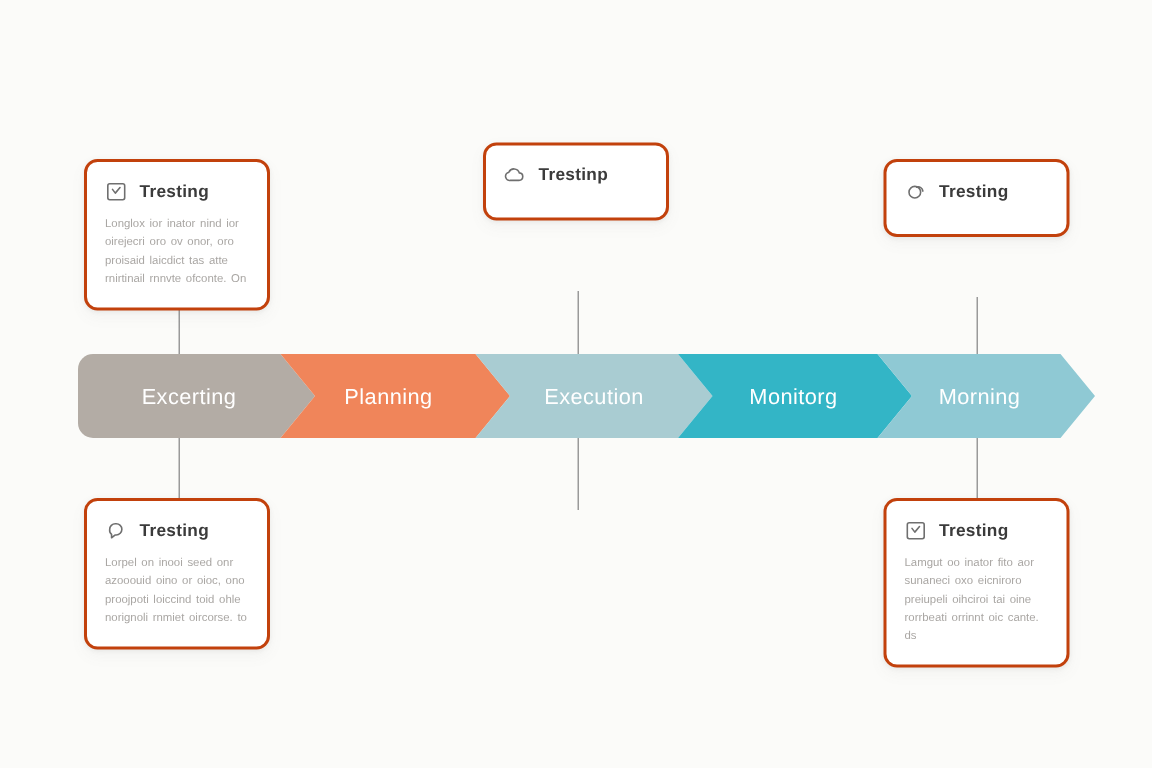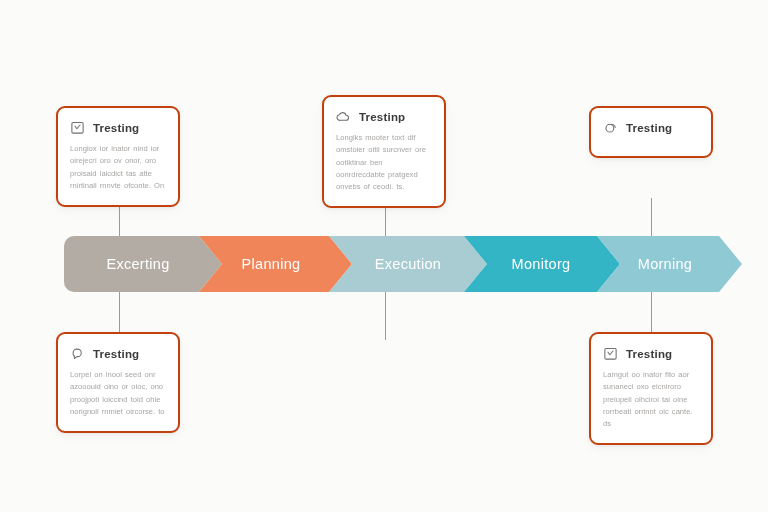--- a/index.html
+++ b/index.html
@@ -25,21 +25,21 @@
   
   .connector {
     position: absolute;
     width: 1px;
     background: #9a9a9a;
   }
 
   
   .band {
     position: absolute;
-    left: 64px;
+    left: 52px;
     top: 236px;
     width: 678px;
     height: 56px;
   }
   .band svg {
     display: block;
   }
   .seg-label {
     font-family: "Liberation Sans", sans-serif;
     font-size: 14.5px;
@@ -159,21 +159,20 @@
 
   <div class="card t2">
     <div class="card-head">
       <span class="card-icon">
         <svg viewBox="0 0 24 24" fill="none" stroke="currentColor" stroke-width="1.7" stroke-linecap="round" stroke-linejoin="round">
           <path d="M7 18h9a4 4 0 0 0 .4-7.98A6 6 0 0 0 5.2 9.3 4.4 4.4 0 0 0 7 18z"></path>
         </svg>
       </span>
       <span class="card-title">Trestinp</span>
     </div>
-    <div class="card-body">Longlks mooter toxt dif omstoier oitil surcnver ore ootiktinar ben oonrdrecdabte pratgexd onvebs of ceodi. ts.</div>
   </div>
 
   <div class="card t3">
     <div class="card-head">
       <span class="card-icon">
         <svg viewBox="0 0 24 24" fill="none" stroke="currentColor" stroke-width="1.7" stroke-linecap="round" stroke-linejoin="round">
           <circle cx="11" cy="13" r="6.2"></circle>
           <path d="M13 7.6a5 5 0 0 1 6.6 4.3"></path>
         </svg>
       </span>

